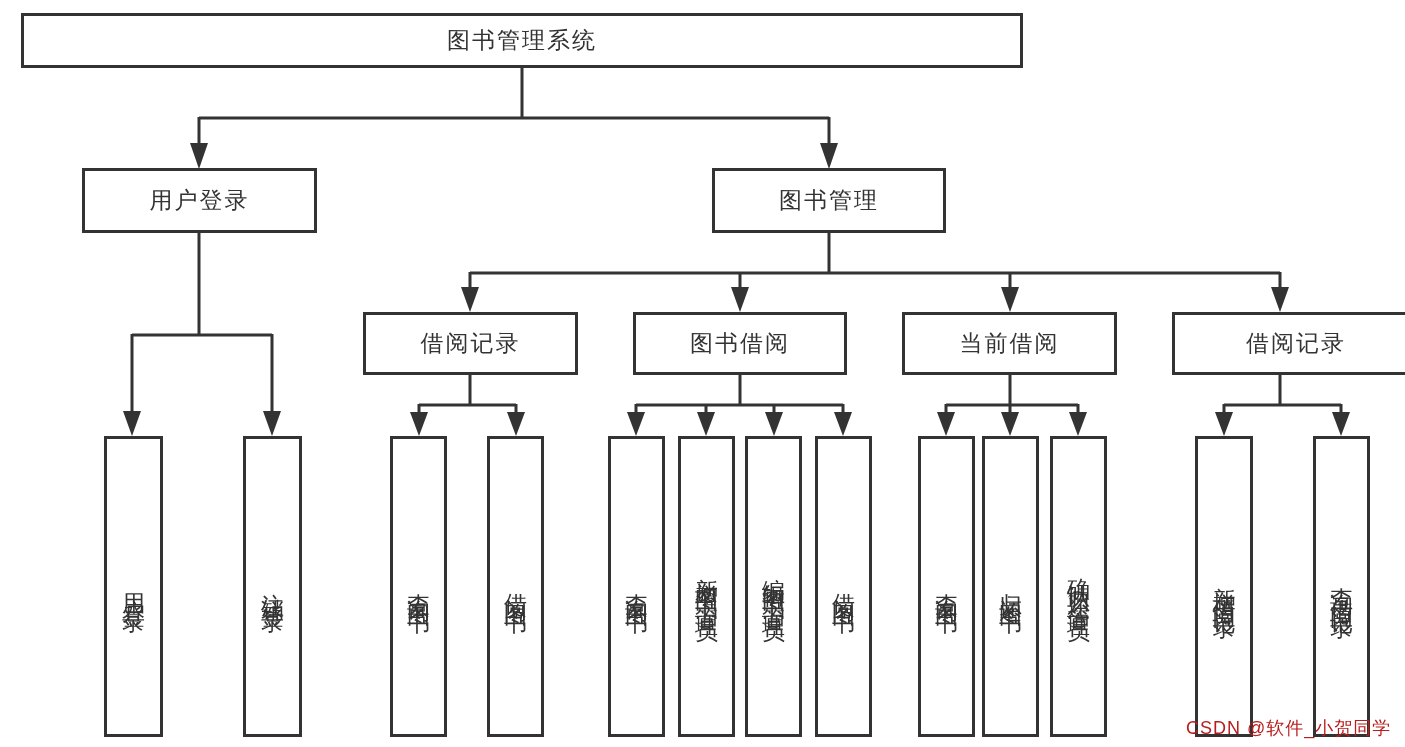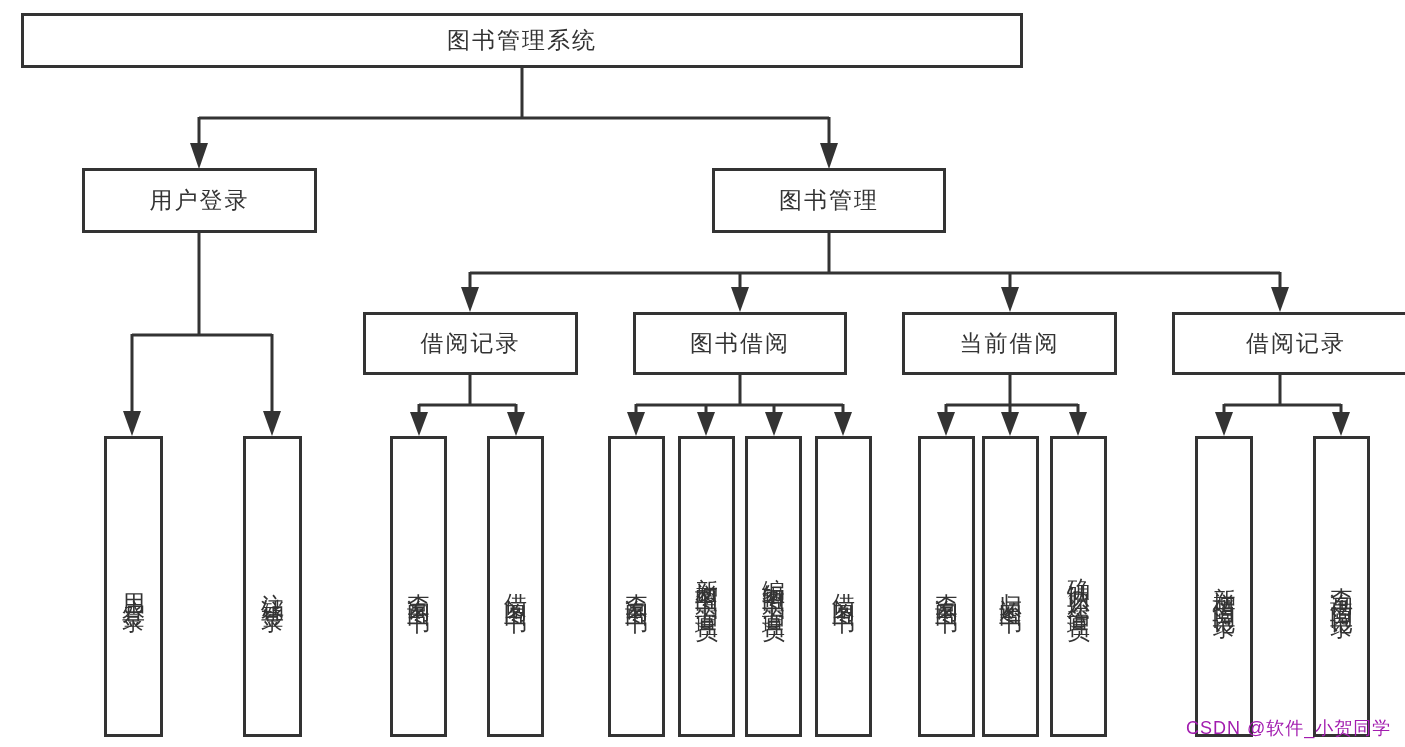--- a/index.html
+++ b/index.html
@@ -14,21 +14,21 @@
     display:flex; align-items:center; justify-content:center;
     z-index:2; color:#333333;
   }
   .hbox { font-size:23px; letter-spacing:2px; white-space:nowrap; }
   .vbox .vtext {
     writing-mode:vertical-rl; text-orientation:mixed;
     font-size:23px; letter-spacing:6px; line-height:1;
   }
   #watermark {
     position:absolute; left:1186px; top:716px; z-index:5;
-    font-size:18px; letter-spacing:1px; color:#a21caf; white-space:nowrap;
+    font-size:18px; letter-spacing:1px; color:#b91c1c; white-space:nowrap;
   }
 </style>
 </head>
 <body>
 
 <div id="stage">
 
   <svg id="connectors" width="1405" height="747" viewBox="0 0 1405 747">
     <g stroke="#333333" stroke-width="3" fill="none">
 

